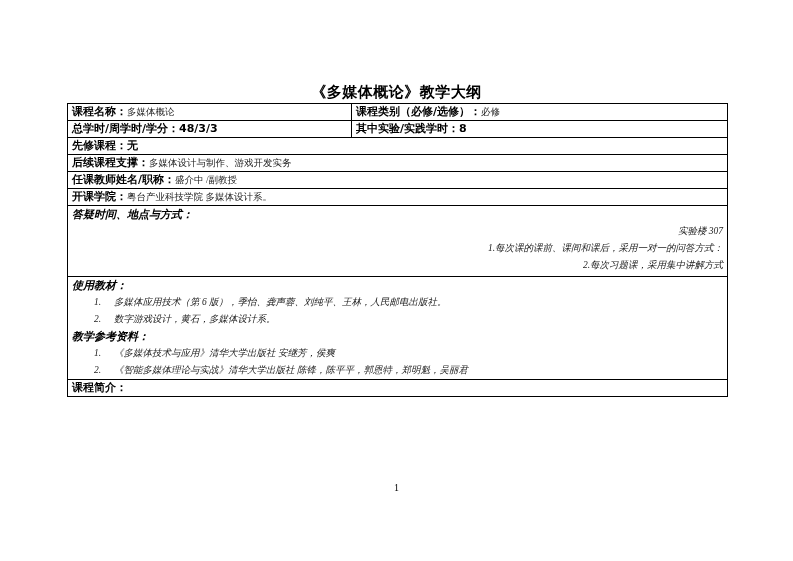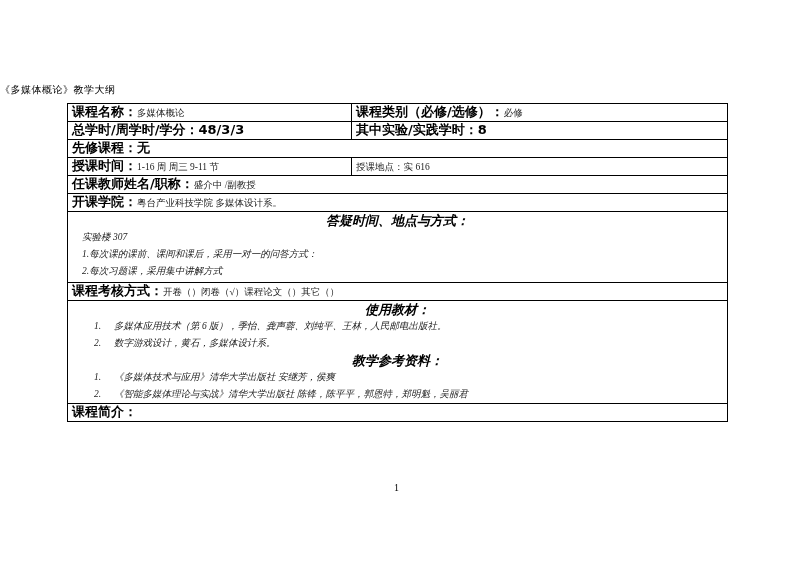--- a/index.html
+++ b/index.html
@@ -1,28 +1,28 @@
 <!DOCTYPE html>
 <html><head>
   <meta charset="utf-8">
   <style>
     html, body { margin: 0; padding: 0; background: #ffffff; }
     body { width: 793px; height: 561px; position: relative; overflow: hidden;
       font-family: "Liberation Serif", "DejaVu Serif", serif; color: #000; }
-    .title { position: absolute; left: 0; width: 793px; top: 83px; 
-      font-size: 10px; font-weight: normal; letter-spacing: 0.5px; }
+    .title { position: absolute; left: 0; width: 793px; top: 83px; text-align: center;
+      font-size: 15px; font-weight: bold; letter-spacing: 0.5px; }
     table.syl { position: absolute; left: 67px; top: 103px; width: 660px;
       border-collapse: collapse; table-layout: fixed; }
     table.syl td { border: 1.2px solid #000; padding: 0 4px; font-size: 9.5px;
       vertical-align: middle; line-height: 16px; height: 16px; white-space: nowrap; overflow: hidden; }
-    .lbl { font-weight: bold; font-family: "DejaVu Sans", sans-serif; font-size: 13px; text-align: center; }
+    .lbl { font-weight: bold; font-family: "DejaVu Sans", sans-serif; font-size: 11px; }
     .val { color: #222; }
     .multi { vertical-align: top !important; }
     .line { display: block; line-height: 17px; font-style: italic; }
-    .ind1 { padding-left: 10px; }
+    .ind1 { padding-left: 10px; text-align: right; }
     .ind2 { padding-left: 22px; }
     .num { display: inline-block; width: 20px; }
     .page-num { position: absolute; left: 0; width: 793px; top: 482px; text-align: center; font-size: 10px; }
   </style>
 </head>
 <body>
 
 <div class="title">《多媒体概论》教学大纲</div>
 
 <table class="syl">
@@ -36,39 +36,35 @@
     <td><span class="lbl">课程类别（必修/选修）：</span><span class="val">必修</span></td>
   </tr>
   <tr>
     <td><span class="lbl">总学时/周学时/学分：</span><span class="lbl">48/3/3</span></td>
     <td><span class="lbl">其中实验/实践学时：</span><span class="lbl">8</span></td>
   </tr>
   <tr>
     <td colspan="2"><span class="lbl">先修课程：</span><span class="lbl">无</span></td>
   </tr>
   <tr>
-    <td><span class="lbl">授课时间：</span><span class="val">1-16 周  周三  9-11 节</span></td>
-    <td><span class="val">授课地点：</span><span class="val">实 616</span></td>
+    <td colspan="2"><span class="lbl">后续课程支撑：</span><span class="val">多媒体设计与制作、游戏开发实务</span></td>
   </tr>
   <tr>
     <td colspan="2"><span class="lbl">任课教师姓名/职称：</span><span class="val">盛介中  /副教授</span></td>
   </tr>
   <tr>
     <td colspan="2"><span class="lbl">开课学院：</span><span class="val">粤台产业科技学院  多媒体设计系。</span></td>
   </tr>
   <tr>
     <td colspan="2" class="multi" style="height:70px">
       <span class="line lbl">答疑时间、地点与方式：</span>
       <span class="line val ind1">实验楼 307</span>
       <span class="line val ind1">1.每次课的课前、课间和课后，采用一对一的问答方式：</span>
       <span class="line val ind1">2.每次习题课，采用集中讲解方式</span>
     </td>
-  </tr>
-  <tr>
-    <td colspan="2"><span class="lbl">课程考核方式：</span><span class="val">开卷（）闭卷（√）课程论文（）其它（）</span></td>
   </tr>
   <tr>
     <td colspan="2" class="multi" style="height:102px">
       <span class="line lbl">使用教材：</span>
       <span class="line val ind2"><span class="num">1.</span><span>多媒体应用技术（第 6 版），季怡、龚声蓉、刘纯平、王林，人民邮电出版社。</span></span>
       <span class="line val ind2"><span class="num">2.</span><span>数字游戏设计，黄石，多媒体设计系。</span></span>
       <span class="line lbl">教学参考资料：</span>
       <span class="line val ind2"><span class="num">1.</span><span>《多媒体技术与应用》清华大学出版社  安继芳，侯爽</span></span>
       <span class="line val ind2"><span class="num">2.</span><span>《智能多媒体理论与实战》清华大学出版社  陈锋，陈平平，郭恩特，郑明魁，吴丽君</span></span>
     </td>

